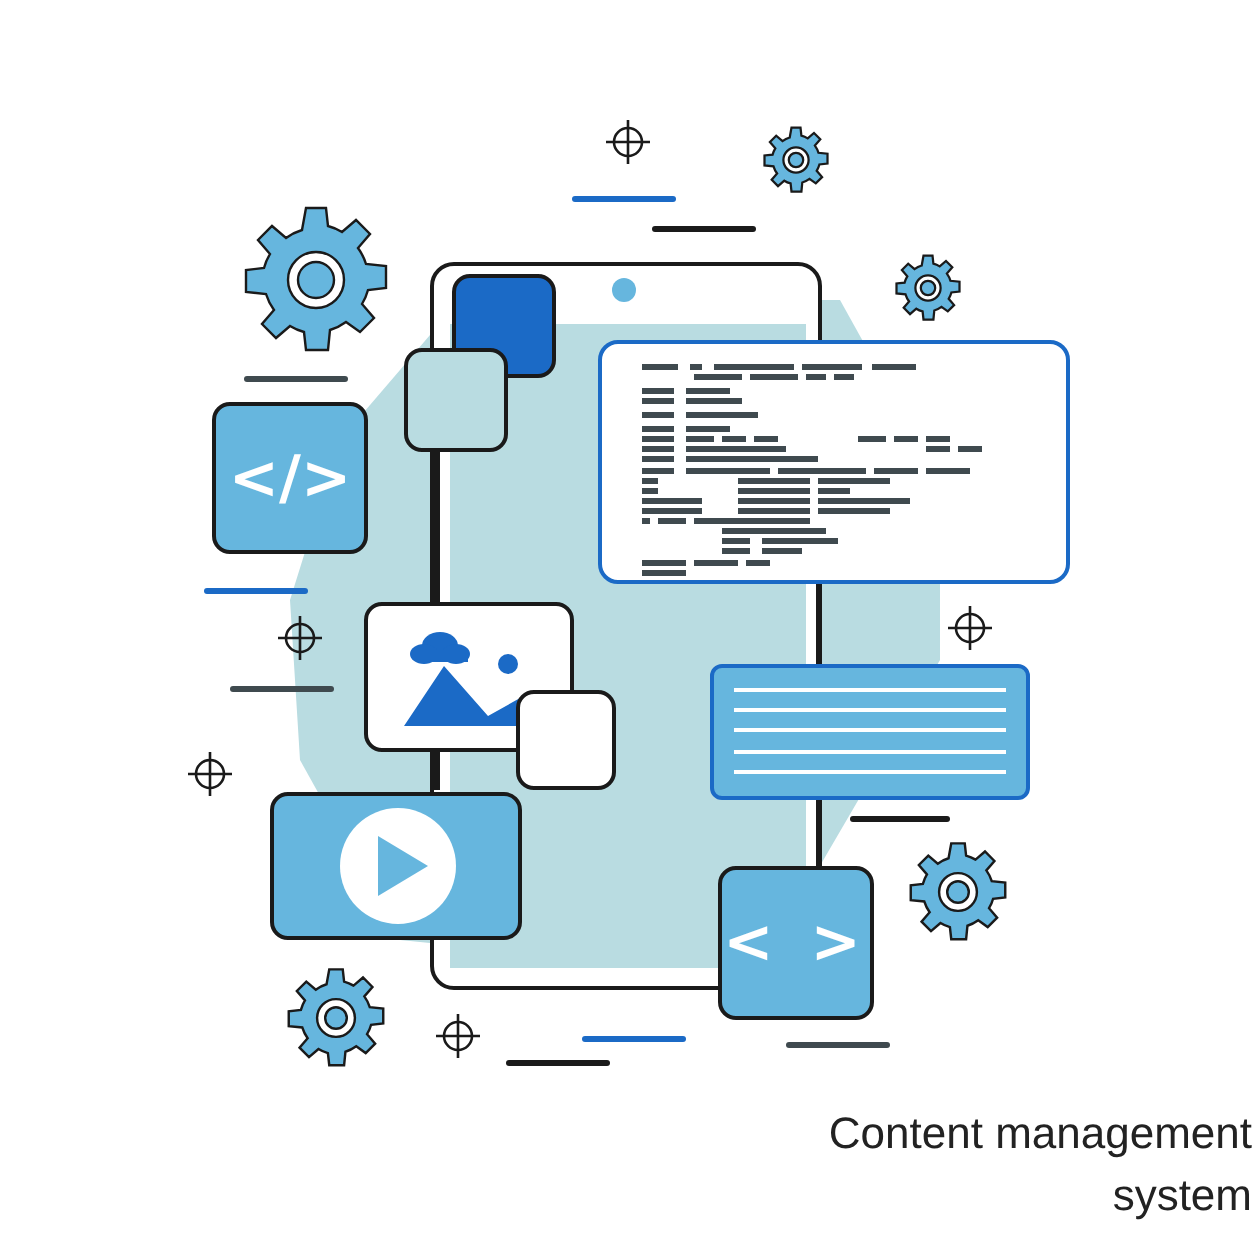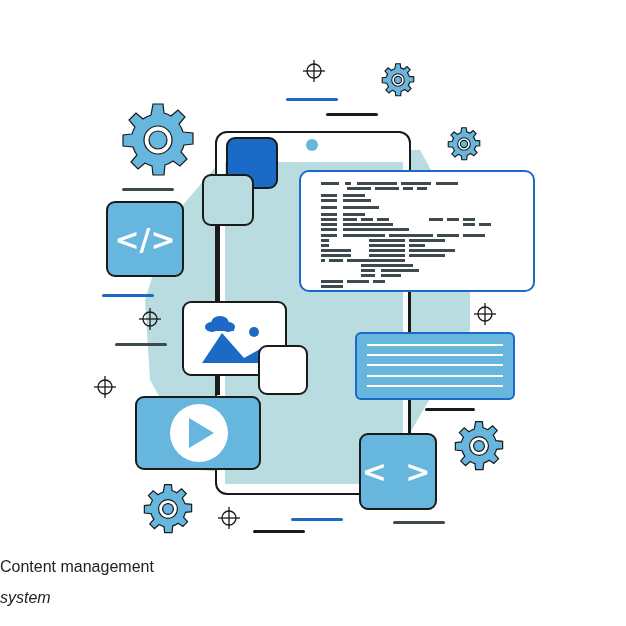--- a/index.html
+++ b/index.html
@@ -1,19 +1,19 @@
 <!DOCTYPE html>
 <html><head>
 <meta charset="utf-8">
 <style>
   html, body { margin: 0; padding: 0; background: #ffffff; }
   body { width: 626px; height: 626px; position: relative; overflow: hidden; font-family: "Liberation Sans", sans-serif; }
   .abs { position: absolute; }
   .line { position: absolute; height: 3px; border-radius: 2px; }
-  .caption { position: absolute; left: 0; width: 626px; text-align: left; color: #222; font-size: 16px; line-height: 30px; }
+  .caption { position: absolute; left: 0; width: 626px; text-align: right; color: #222; font-size: 22px; line-height: 30px; }
   .tile { position: absolute; border: 2px solid #1a1a1a; border-radius: 9px; box-sizing: border-box; }
 </style>
 </head>
 <body>
 
 <svg class="abs" style="left:0;top:0" width="626" height="626" viewBox="0 0 626 626">
   <path d="M230 150 L420 150 L470 240 L470 330 L400 450 L300 480 L200 470 L150 380 L145 300 L170 220 Z" fill="#b9dce1"></path>
 </svg>
 
 <div class="abs" style="left:215px;top:131px;width:196px;height:364px;border:2px solid #1a1a1a;border-radius:12px;background:#fff;box-sizing:border-box;"></div>
@@ -196,13 +196,13 @@
 <div class="line" style="left:326px;top:113px;width:52px;background:#1a1a1a;"></div>
 <div class="line" style="left:122px;top:188px;width:52px;background:#3f4a4f;"></div>
 <div class="line" style="left:102px;top:294px;width:52px;background:#1b6ac6;"></div>
 <div class="line" style="left:115px;top:343px;width:52px;background:#3f4a4f;"></div>
 <div class="line" style="left:425px;top:408px;width:50px;background:#1a1a1a;"></div>
 <div class="line" style="left:291px;top:518px;width:52px;background:#1b6ac6;"></div>
 <div class="line" style="left:253px;top:530px;width:52px;background:#1a1a1a;"></div>
 <div class="line" style="left:393px;top:521px;width:52px;background:#3f4a4f;"></div>
 
 <div class="caption" style="top:552px;">Content management</div>
-<div class="caption" style="top:583px;font-style:italic;">system</div>
+<div class="caption" style="top:583px;">system</div>
 
 </body></html>

